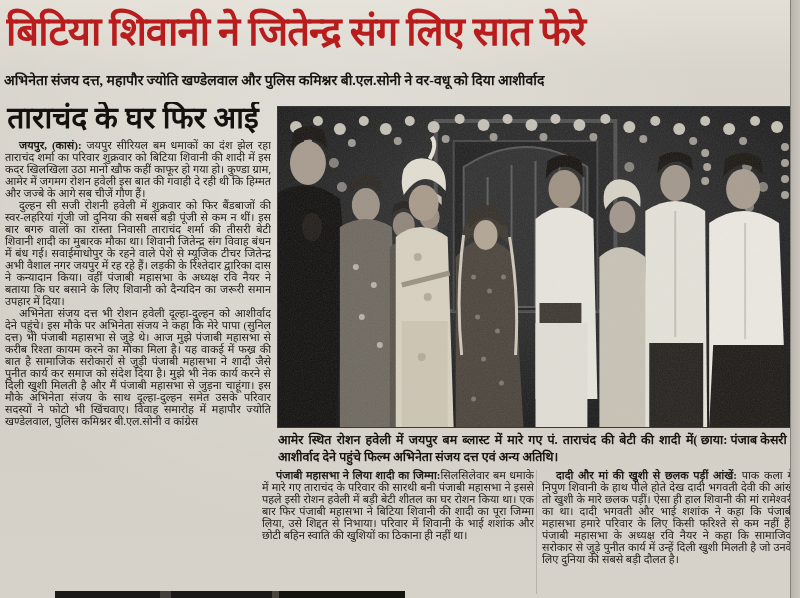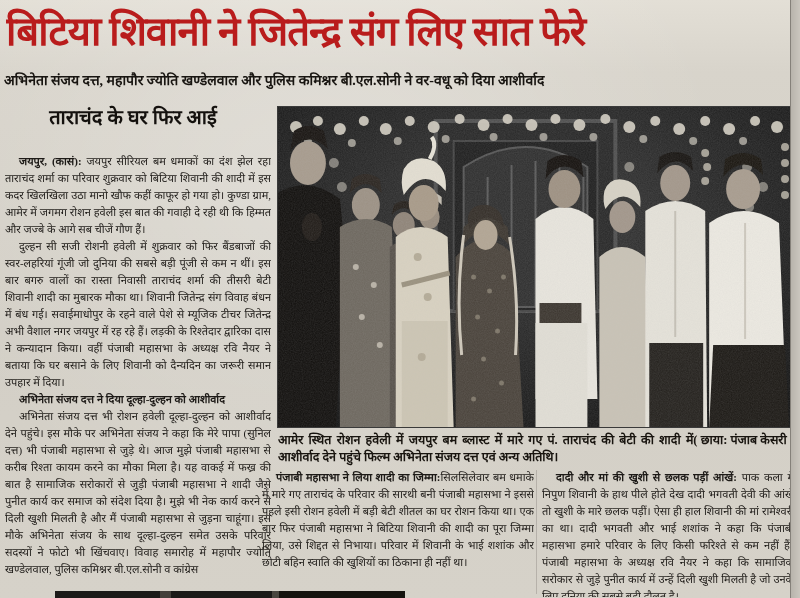--- a/index.html
+++ b/index.html
@@ -23,24 +23,24 @@
   }
   .subheadline{
     position:absolute;top:64px;left:4px;width:790px;
     font-size:14px;font-weight:bold;line-height:34px;color:#181511;
     white-space:nowrap;overflow:hidden;
   }
   .left-col{
     position:absolute;left:5px;top:102px;width:266px;height:488px;overflow:hidden;
   }
   .section-heading{
-    font-size:20px;font-weight:bold;line-height:31px;text-align:center;
-    color:#14110e;margin:0 10px 20px 0;
-  }
-  .body-text{font-size:11px;line-height:17px;text-align:justify;}
+    font-size:30px;font-weight:bold;line-height:31px;text-align:center;
+    color:#14110e;margin:0 10px 6px 0;
+  }
+  .body-text{font-size:11px;line-height:12px;text-align:justify;}
   .body-text p{margin:0;text-indent:14px;}
   .lead-bold{font-weight:bold;}
   .inline-subhead{font-weight:bold;}
   .photo-frame{
     position:absolute;left:277px;top:106px;width:517px;height:322px;
     background:#151515;border:1px solid #3a3a3a;box-sizing:border-box;
   }
   .photo-frame svg{display:block;width:100%;height:100%;}
   .caption{
     position:absolute;left:278px;top:432px;width:516px;
@@ -69,21 +69,20 @@
 
 <div class="subheadline">अभिनेता संजय दत्त, महापौर ज्योति खण्डेलवाल और पुलिस कमिश्नर बी.एल.सोनी ने वर-वधू को दिया आशीर्वाद</div>
 
 <div class="left-col">
   <div class="section-heading">
     <span>ताराचंद के घर फिर आई</span><br>
   </div>
   <div class="body-text">
     <p><span class="lead-bold">जयपुर, (कासं):</span> <span>जयपुर सीरियल बम धमाकों का दंश झेल रहा ताराचंद शर्मा का परिवार शुक्रवार को बिटिया शिवानी की शादी में इस कदर खिलखिला उठा मानो खौफ कहीं काफूर हो गया हो। कुण्डा ग्राम, आमेर में जगमग रोशन हवेली इस बात की गवाही दे रही थी कि हिम्मत और जज्बे के आगे सब चीजें गौण हैं।</span></p>
     <p>दुल्हन सी सजी रोशनी हवेली में शुक्रवार को फिर बैंडबाजों की स्वर-लहरियां गूंजी जो दुनिया की सबसे बड़ी पूंजी से कम न थीं। इस बार बगरु वालों का रास्ता निवासी ताराचंद शर्मा की तीसरी बेटी शिवानी शादी का मुबारक मौका था। शिवानी जितेन्द्र संग विवाह बंधन में बंध गई। सवाईमाधोपुर के रहने वाले पेशे से म्यूजिक टीचर जितेन्द्र अभी वैशाल नगर जयपुर में रह रहे हैं। लड़की के रिश्तेदार द्वारिका दास ने कन्यादान किया। वहीं पंजाबी महासभा के अध्यक्ष रवि नैयर ने बताया कि घर बसाने के लिए शिवानी को दैन्यदिन का जरूरी समान उपहार में दिया।</p>
-    <p class="inline-subhead">अभिनेता संजय दत्त ने दिया दूल्हा-दुल्हन को आशीर्वाद</p>
     <p>अभिनेता संजय दत्त भी रोशन हवेली दूल्हा-दुल्हन को आशीर्वाद देने पहुंचे। इस मौके पर अभिनेता संजय ने कहा कि मेरे पापा (सुनिल दत्त) भी पंजाबी महासभा से जुड़े थे। आज मुझे पंजाबी महासभा से करीब रिश्ता कायम करने का मौका मिला है। यह वाकई में फख्र की बात है सामाजिक सरोकारों से जुड़ी पंजाबी महासभा ने शादी जैसे पुनीत कार्य कर समाज को संदेश दिया है। मुझे भी नेक कार्य करने से दिली खुशी मिलती है और मैं पंजाबी महासभा से जुड़ना चाहूंगा। इस मौके अभिनेता संजय के साथ दूल्हा-दुल्हन समेत उसके परिवार सदस्यों ने फोटो भी खिंचवाए। विवाह समारोह में महापौर ज्योति खण्डेलवाल, पुलिस कमिश्नर बी.एल.सोनी व कांग्रेस</p>
   </div>
 </div>
 
 <div class="photo-frame">
   <svg viewBox="0 0 516 320" preserveAspectRatio="none">
     <defs>
       <filter id="grain">
         <feTurbulence type="fractalNoise" baseFrequency="0.9" numOctaves="2" result="n"></feTurbulence>
         <feColorMatrix in="n" type="matrix" values="0 0 0 0 0.5  0 0 0 0 0.5  0 0 0 0 0.5  0 0 0 0.35 0"></feColorMatrix>

